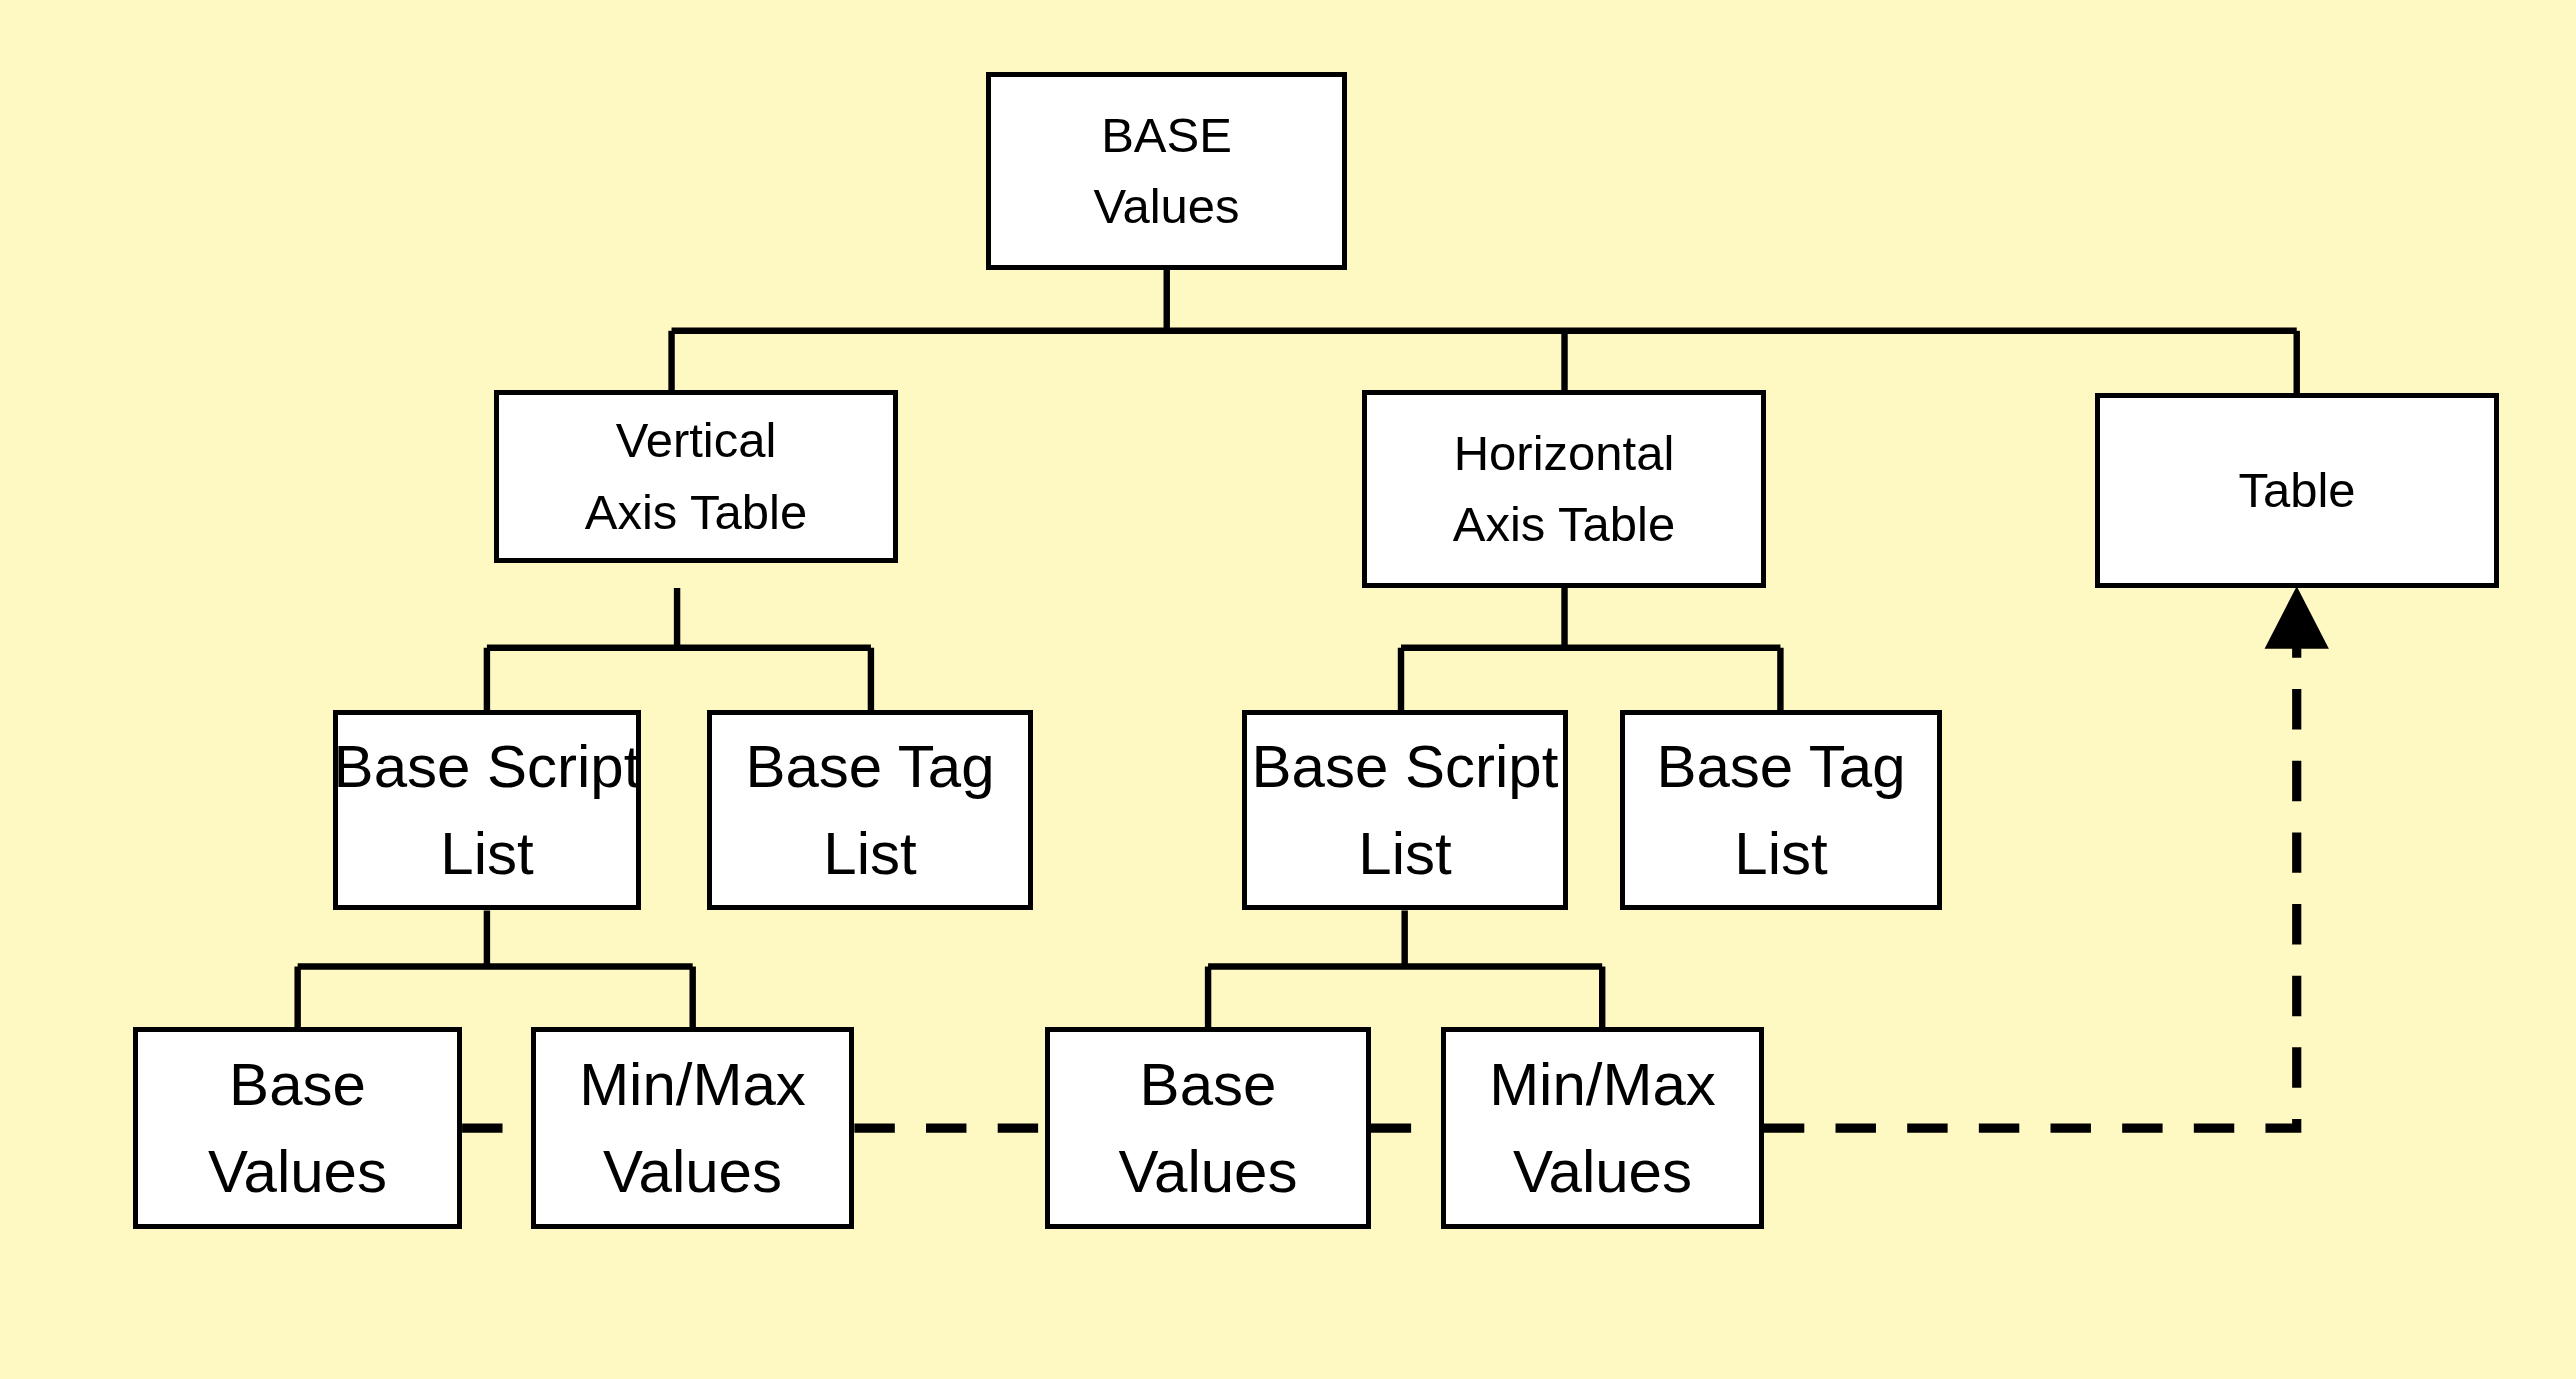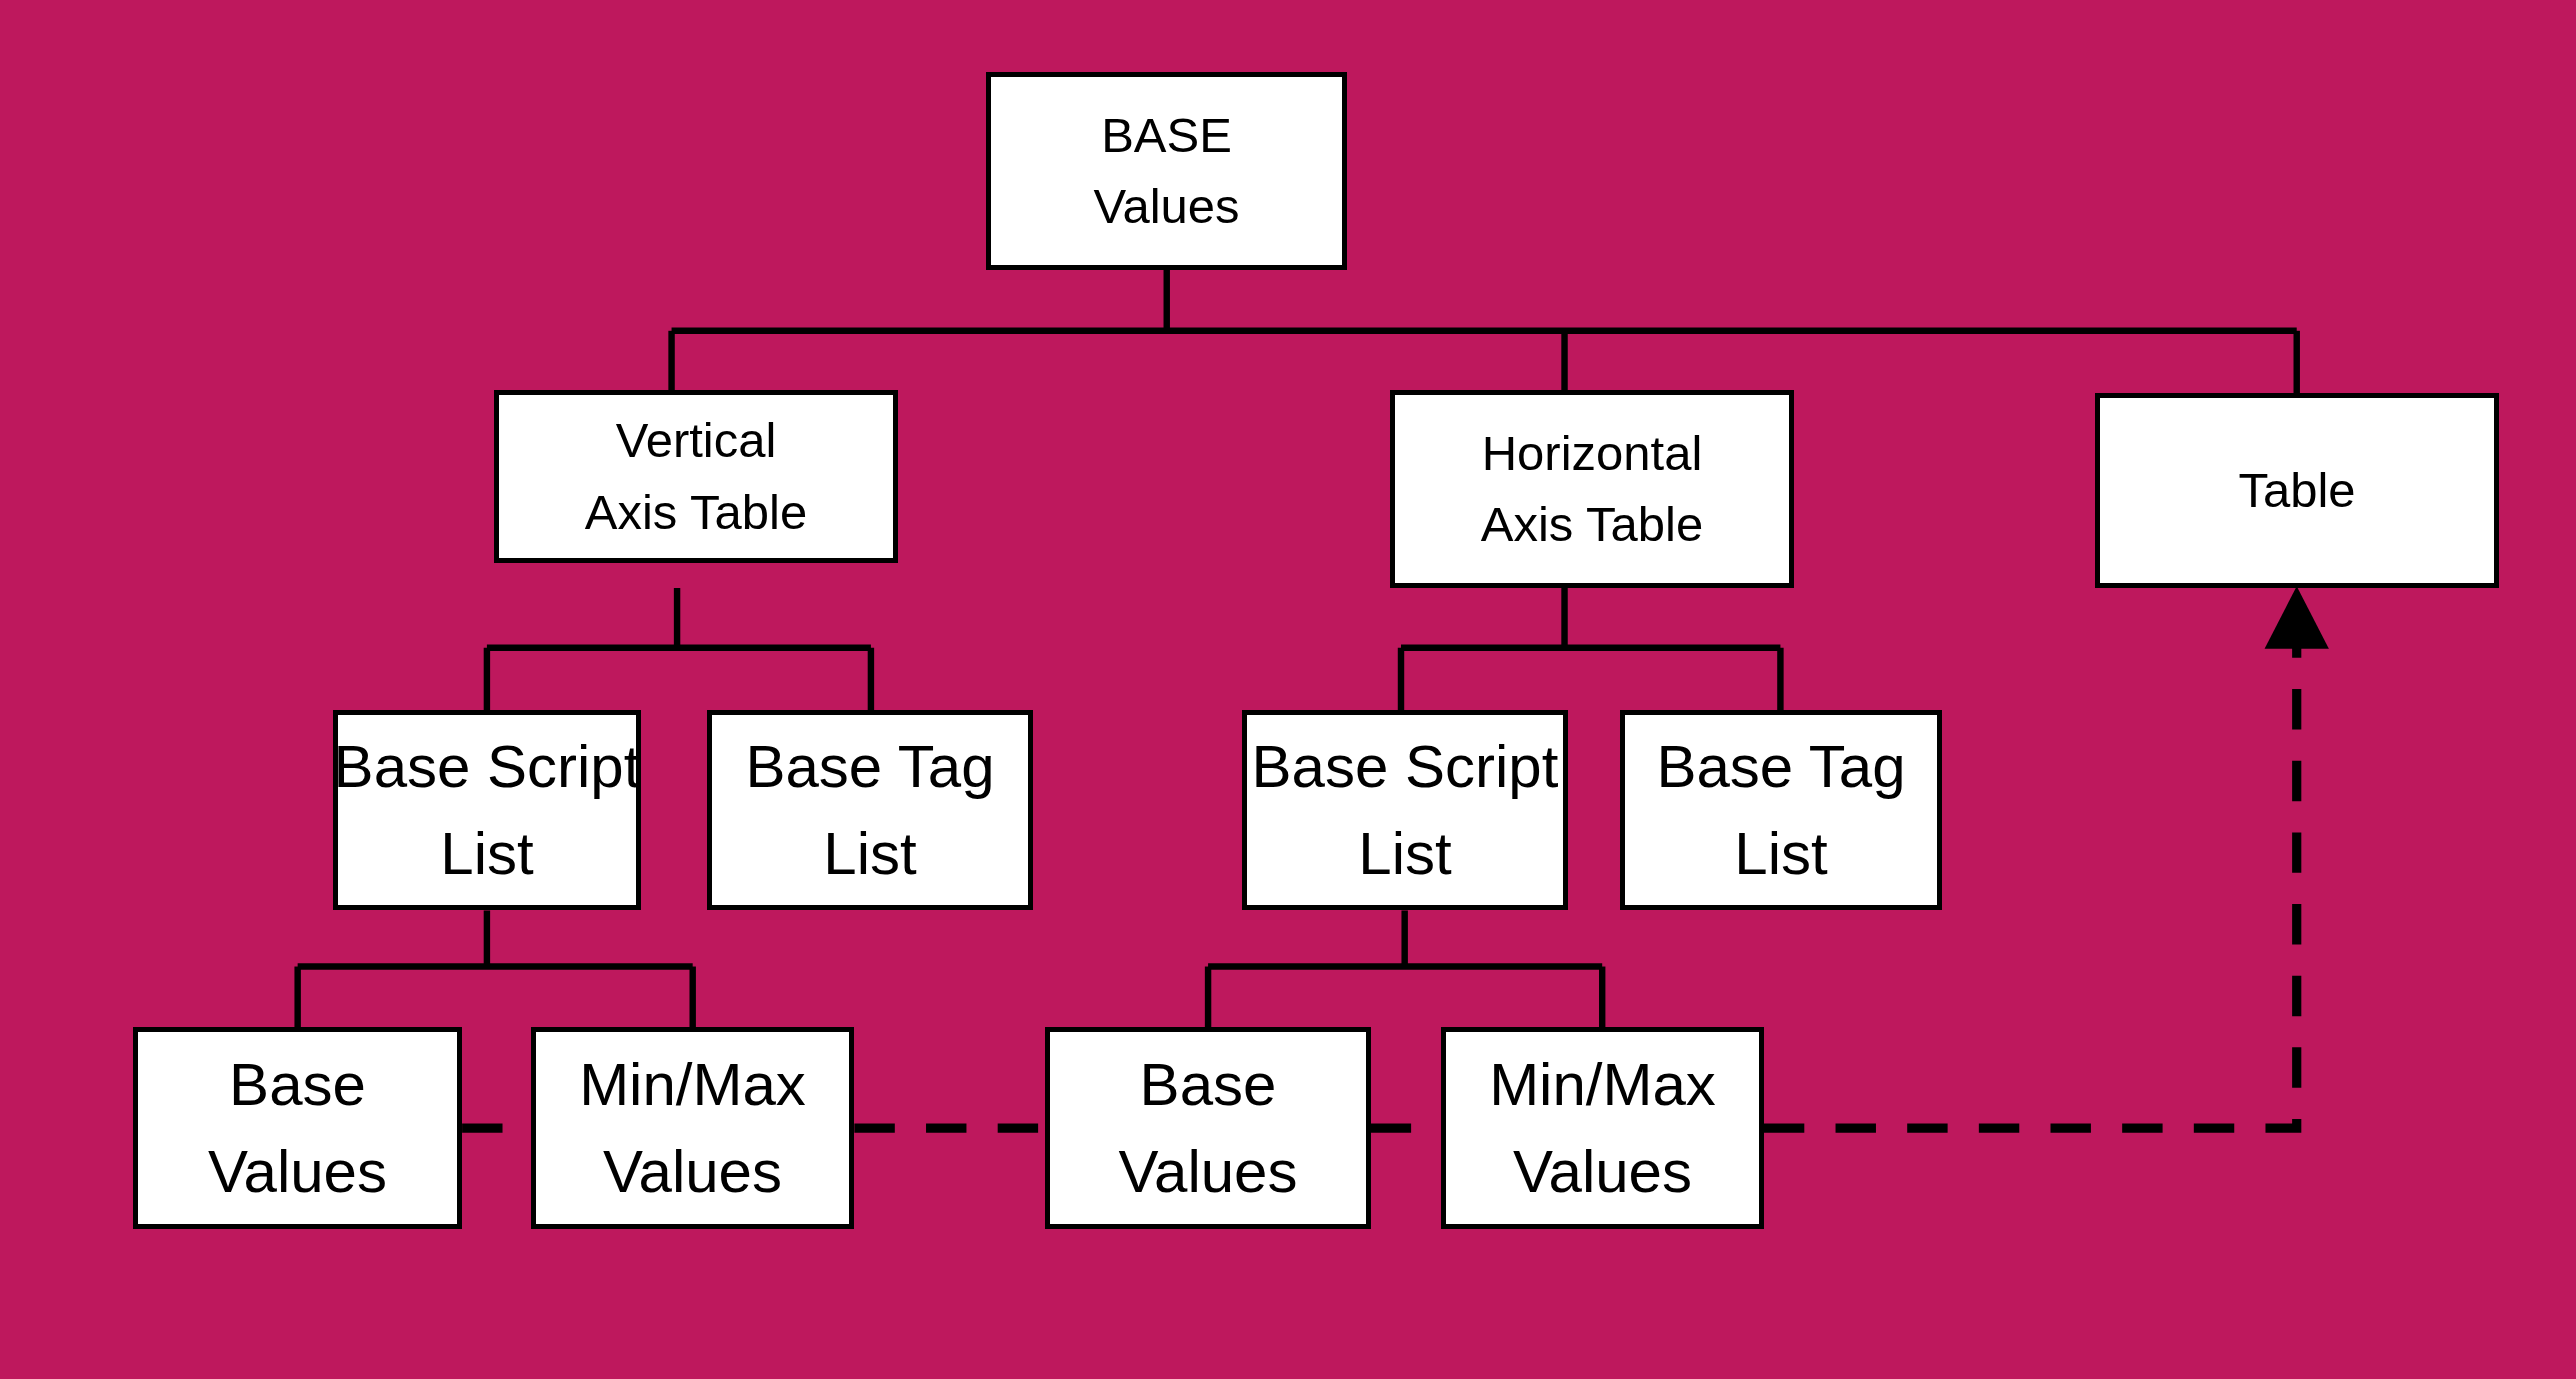--- a/index.html
+++ b/index.html
@@ -4,21 +4,21 @@
 <style>
   html,body{margin:0;padding:0;}
   body{
     background:#d9d9d9;
     font-family:"Liberation Sans", sans-serif;
   }
   #stage{
     position:relative;
     width:2576px;
     height:1380px;
-    background:#be185d;
+    background:#fef9c3;
     overflow:hidden;
   }
   #wires{
     position:absolute;
     left:0; top:0;
     width:2576px;
     height:1380px;
     pointer-events:none;
   }
   .node{
@@ -83,21 +83,21 @@
   <div class="node f-lg" style="left:986px; top:72px; width:361px; height:198px;">
     <span class="ln">BASE</span>
     <span class="ln">Values</span>
   </div>
 
   <div class="node f-lg" style="left:494px; top:390px; width:404px; height:173px;">
     <span class="ln">Vertical</span>
     <span class="ln">Axis Table</span>
   </div>
 
-  <div class="node f-lg" style="left:1390px; top:390px; width:404px; height:198px;">
+  <div class="node f-lg" style="left:1362px; top:390px; width:404px; height:198px;">
     <span class="ln">Horizontal</span>
     <span class="ln">Axis Table</span>
   </div>
 
   <div class="node f-lg" style="left:2095px; top:393px; width:404px; height:195px;">
     <span class="ln">Table</span>
   </div>
 
   <div class="node f-md" style="left:333px; top:710px; width:308px; height:200px;">
     <span class="ln">Base Script</span>

